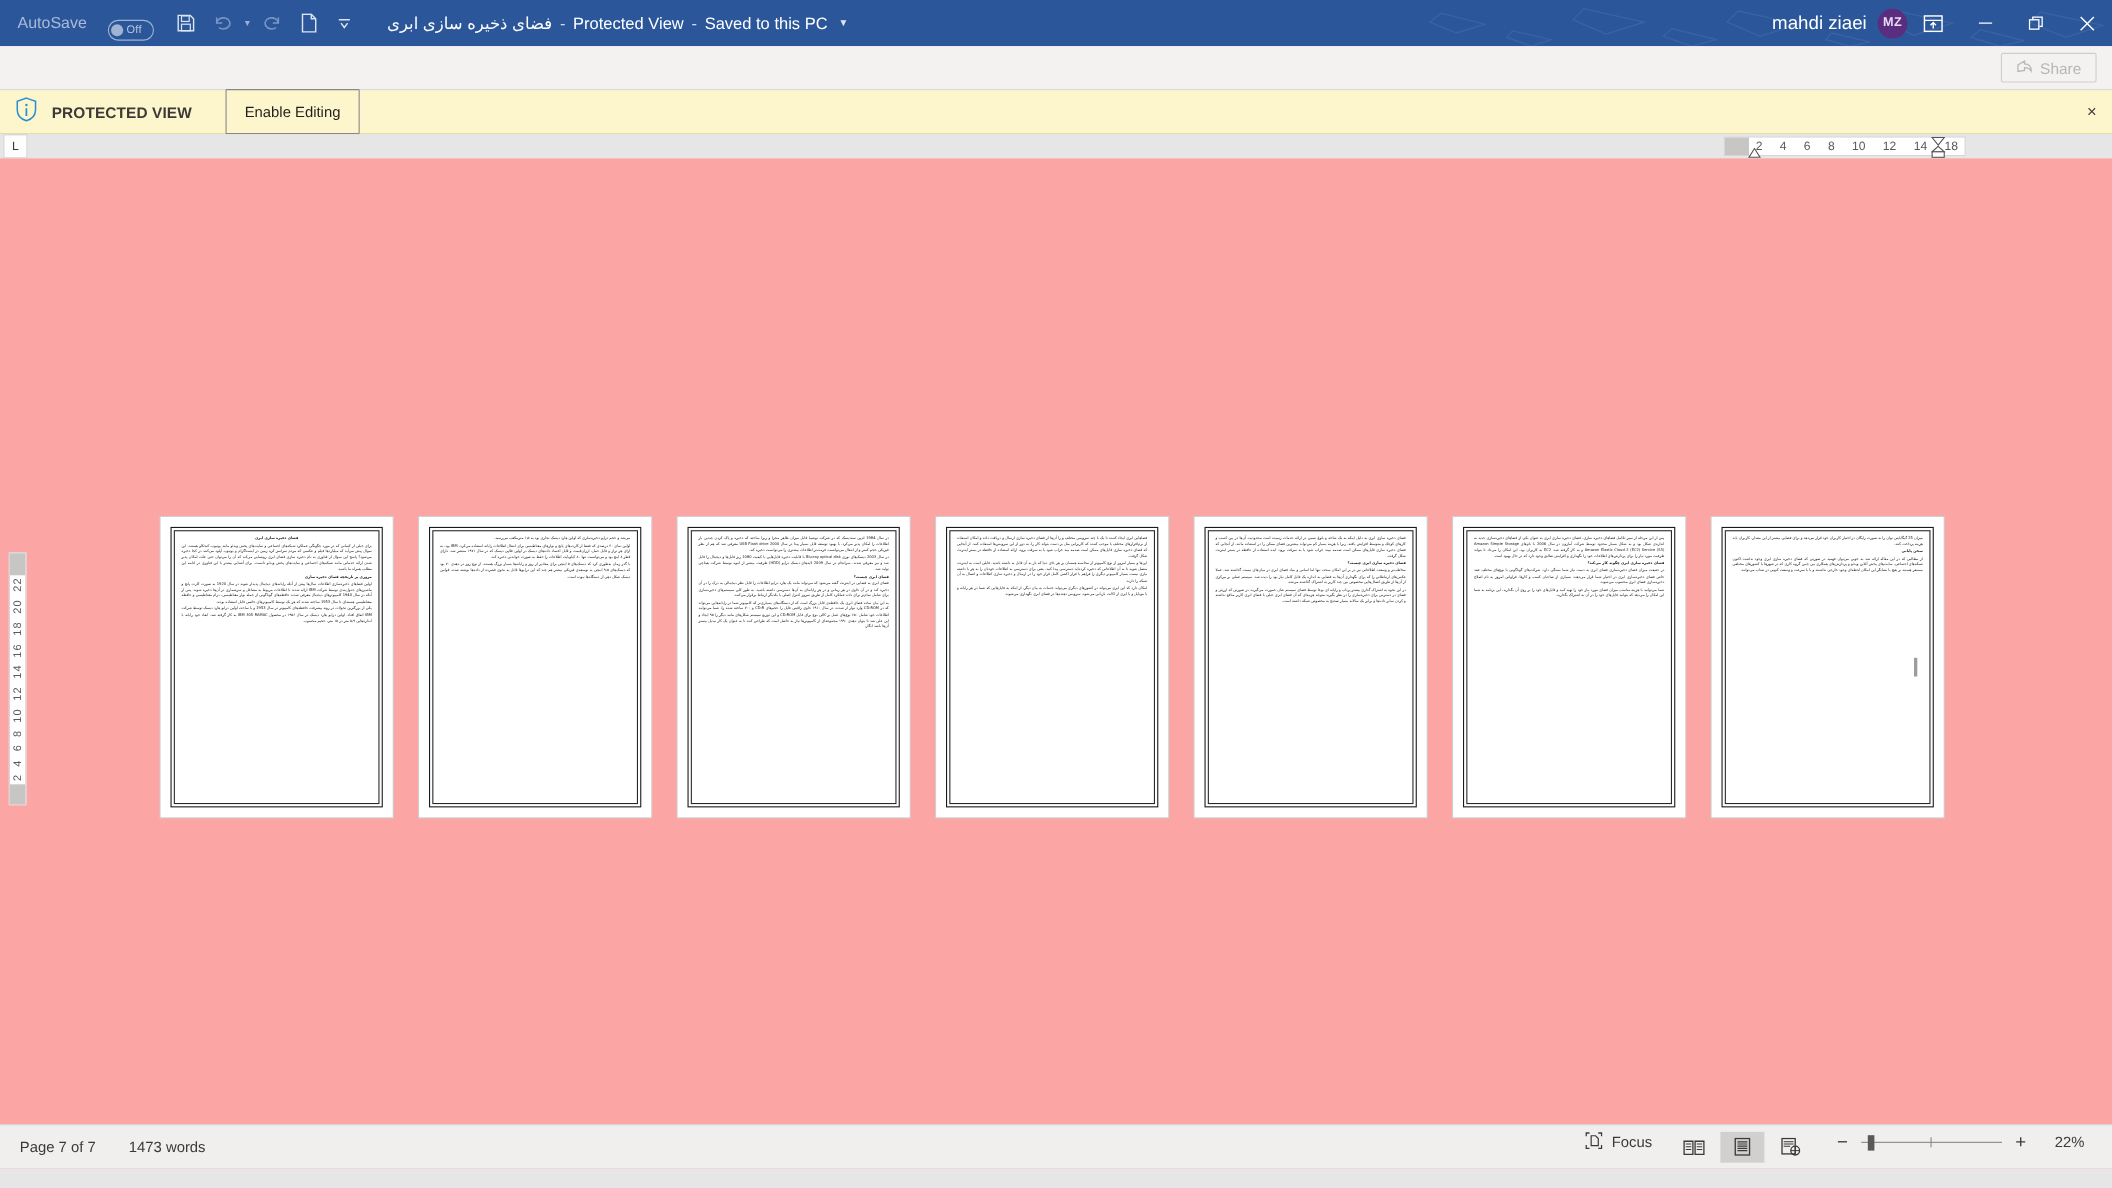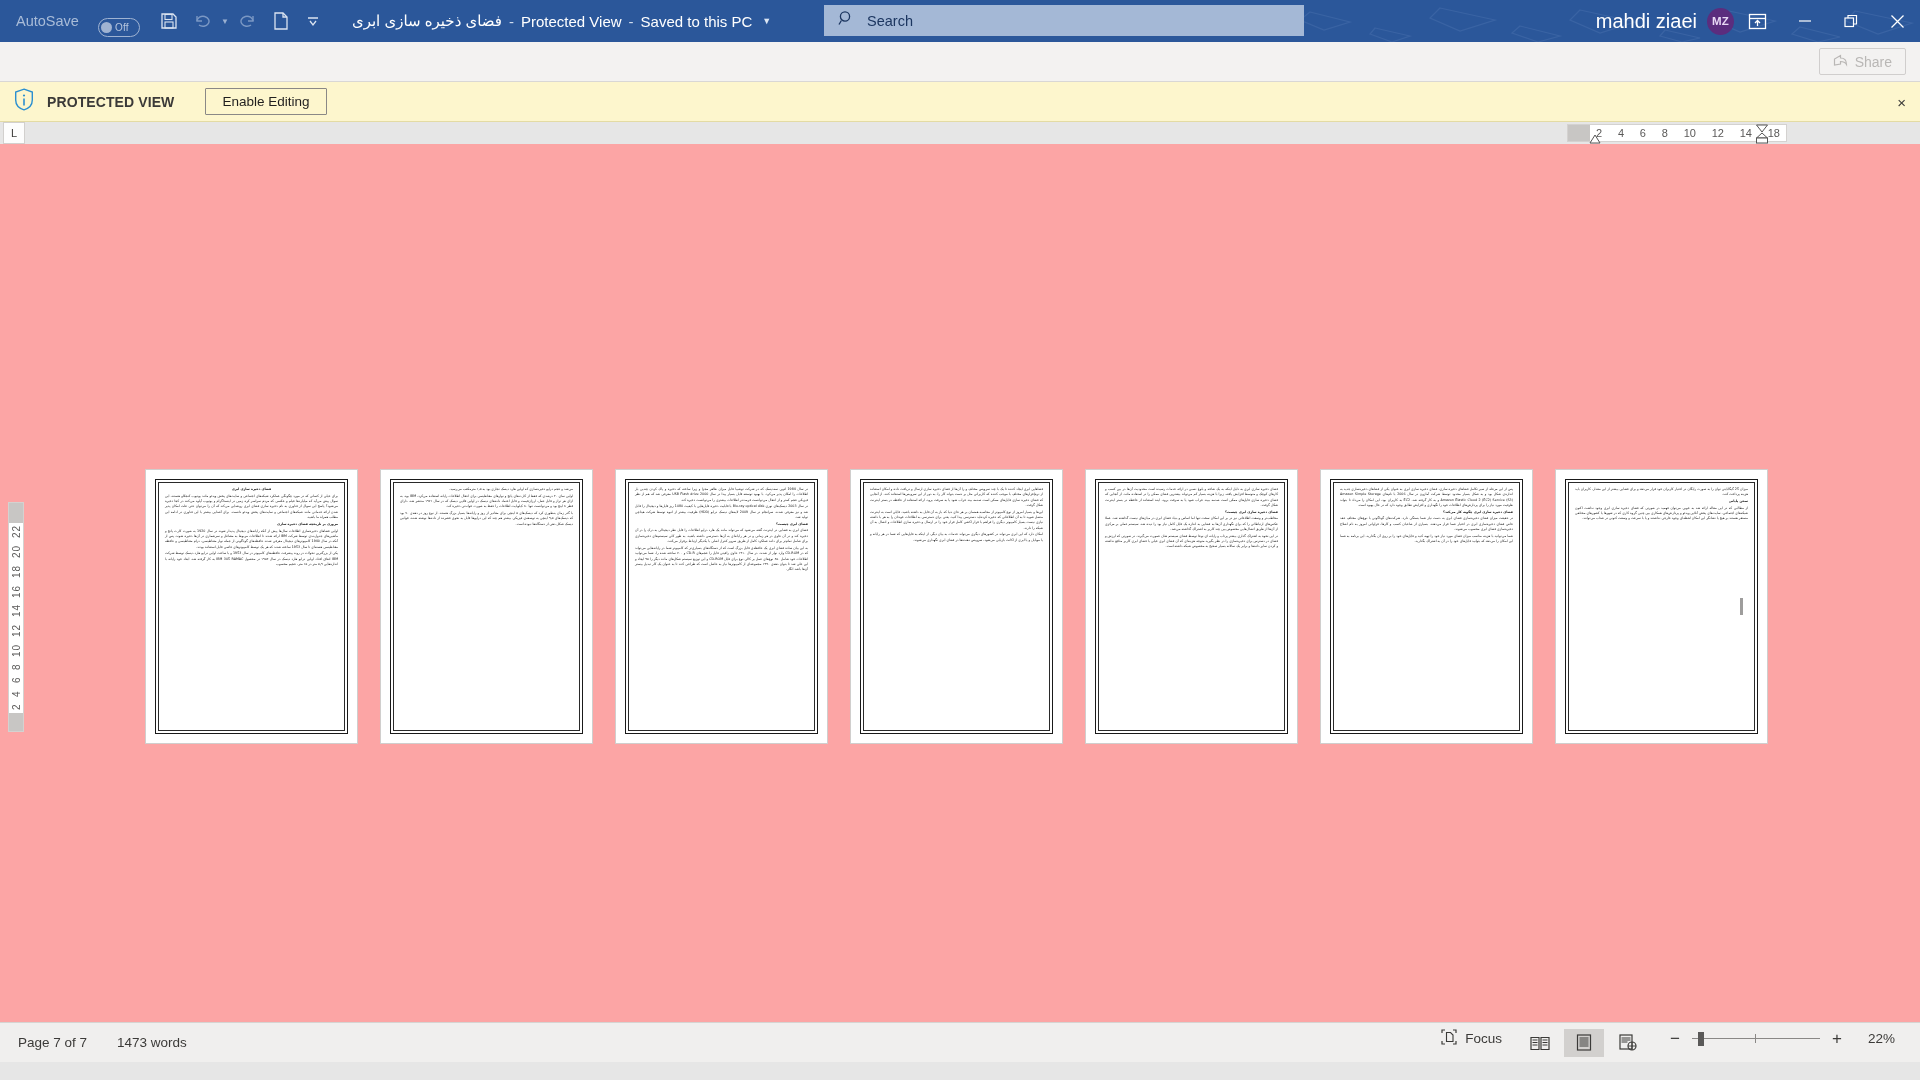--- a/index.html
+++ b/index.html
@@ -81,21 +81,21 @@
     padding-left: 14px; gap: 12px;
     z-index: 2;
   }
   .searchbox .stext { color: #1c3660; font-size: 14.5px; }
 
   .account {
     position: absolute; right: 186px; top: 0; height: 42px;
     display: flex; align-items: center; gap: 10px;
     z-index: 2;
   }
-  .account .uname { color: #fff; font-size: 20px; white-space: nowrap; padding-left: 26px; }
+  .account .uname { color: #fff; font-size: 17px; white-space: nowrap; padding-left: 26px; }
   .avatar {
     width: 27px; height: 27px; border-radius: 50%;
     background: #5b2d7e; color: #e8d9f5;
     font-size: 11.5px; font-weight: bold;
     display: flex; align-items: center; justify-content: center;
     letter-spacing: .3px;
   }
   .wincontrols {
     position: absolute; right: 0; top: 0; height: 42px;
     display: flex; align-items: stretch; z-index: 3;
@@ -143,21 +143,21 @@
     padding-left: 14px;
     gap: 13px;
   }
   .pv-label {
     font-size: 14px; color: #3b3a38; font-weight: bold;
     letter-spacing: .1px;
   }
   .pv-msg { font-size: 13.5px; color: #3b3a38; }
   .pv-enable {
     margin-left: 18px;
-    height: 27px; padding: 0 16px;
+    height: 41px; padding: 0 16px;
     background: #fdf6cd;
     border: 1px solid #8a8886;
     border-radius: 1px;
     font-size: 13.5px; color: #201f1e;
     display: flex; align-items: center;
   }
   .pv-close {
     position: absolute; right: 14px; top: 50%;
     transform: translateY(-50%);
     color: #3b3a38; font-size: 15px;
@@ -387,29 +387,20 @@
 
   <div class="doctitle">
     <span>فضای ذخیره سازی ابری</span>
     <span class="sep">-</span>
     <span>Protected View</span>
     <span class="sep">-</span>
     <span>Saved to this PC</span>
     <span class="title-caret">▼</span>
   </div>
 
-  <div class="searchbox">
-    <span>
-      <svg width="17" height="17" viewBox="0 0 17 17">
-          <circle cx="7" cy="6.5" r="4.6" fill="none" stroke="#1c3660" stroke-width="1.3"></circle>
-          <path d="M3.4 10.5L1 14.5" stroke="#1c3660" stroke-width="1.3" fill="none"></path>
-        </svg>
-    </span>
-    <span class="stext">Search</span>
-  </div>
 
   <div class="account">
     <span class="uname">mahdi ziaei</span>
     <span class="avatar">MZ</span>
   </div>
 
   <div class="wincontrols">
     <span class="wbtn ribbondisp">
       <svg width="19" height="19" viewBox="0 0 19 19">
           <rect x="1.5" y="2.5" width="16" height="14" fill="none" stroke="currentColor" stroke-width="1.3"></rect>

